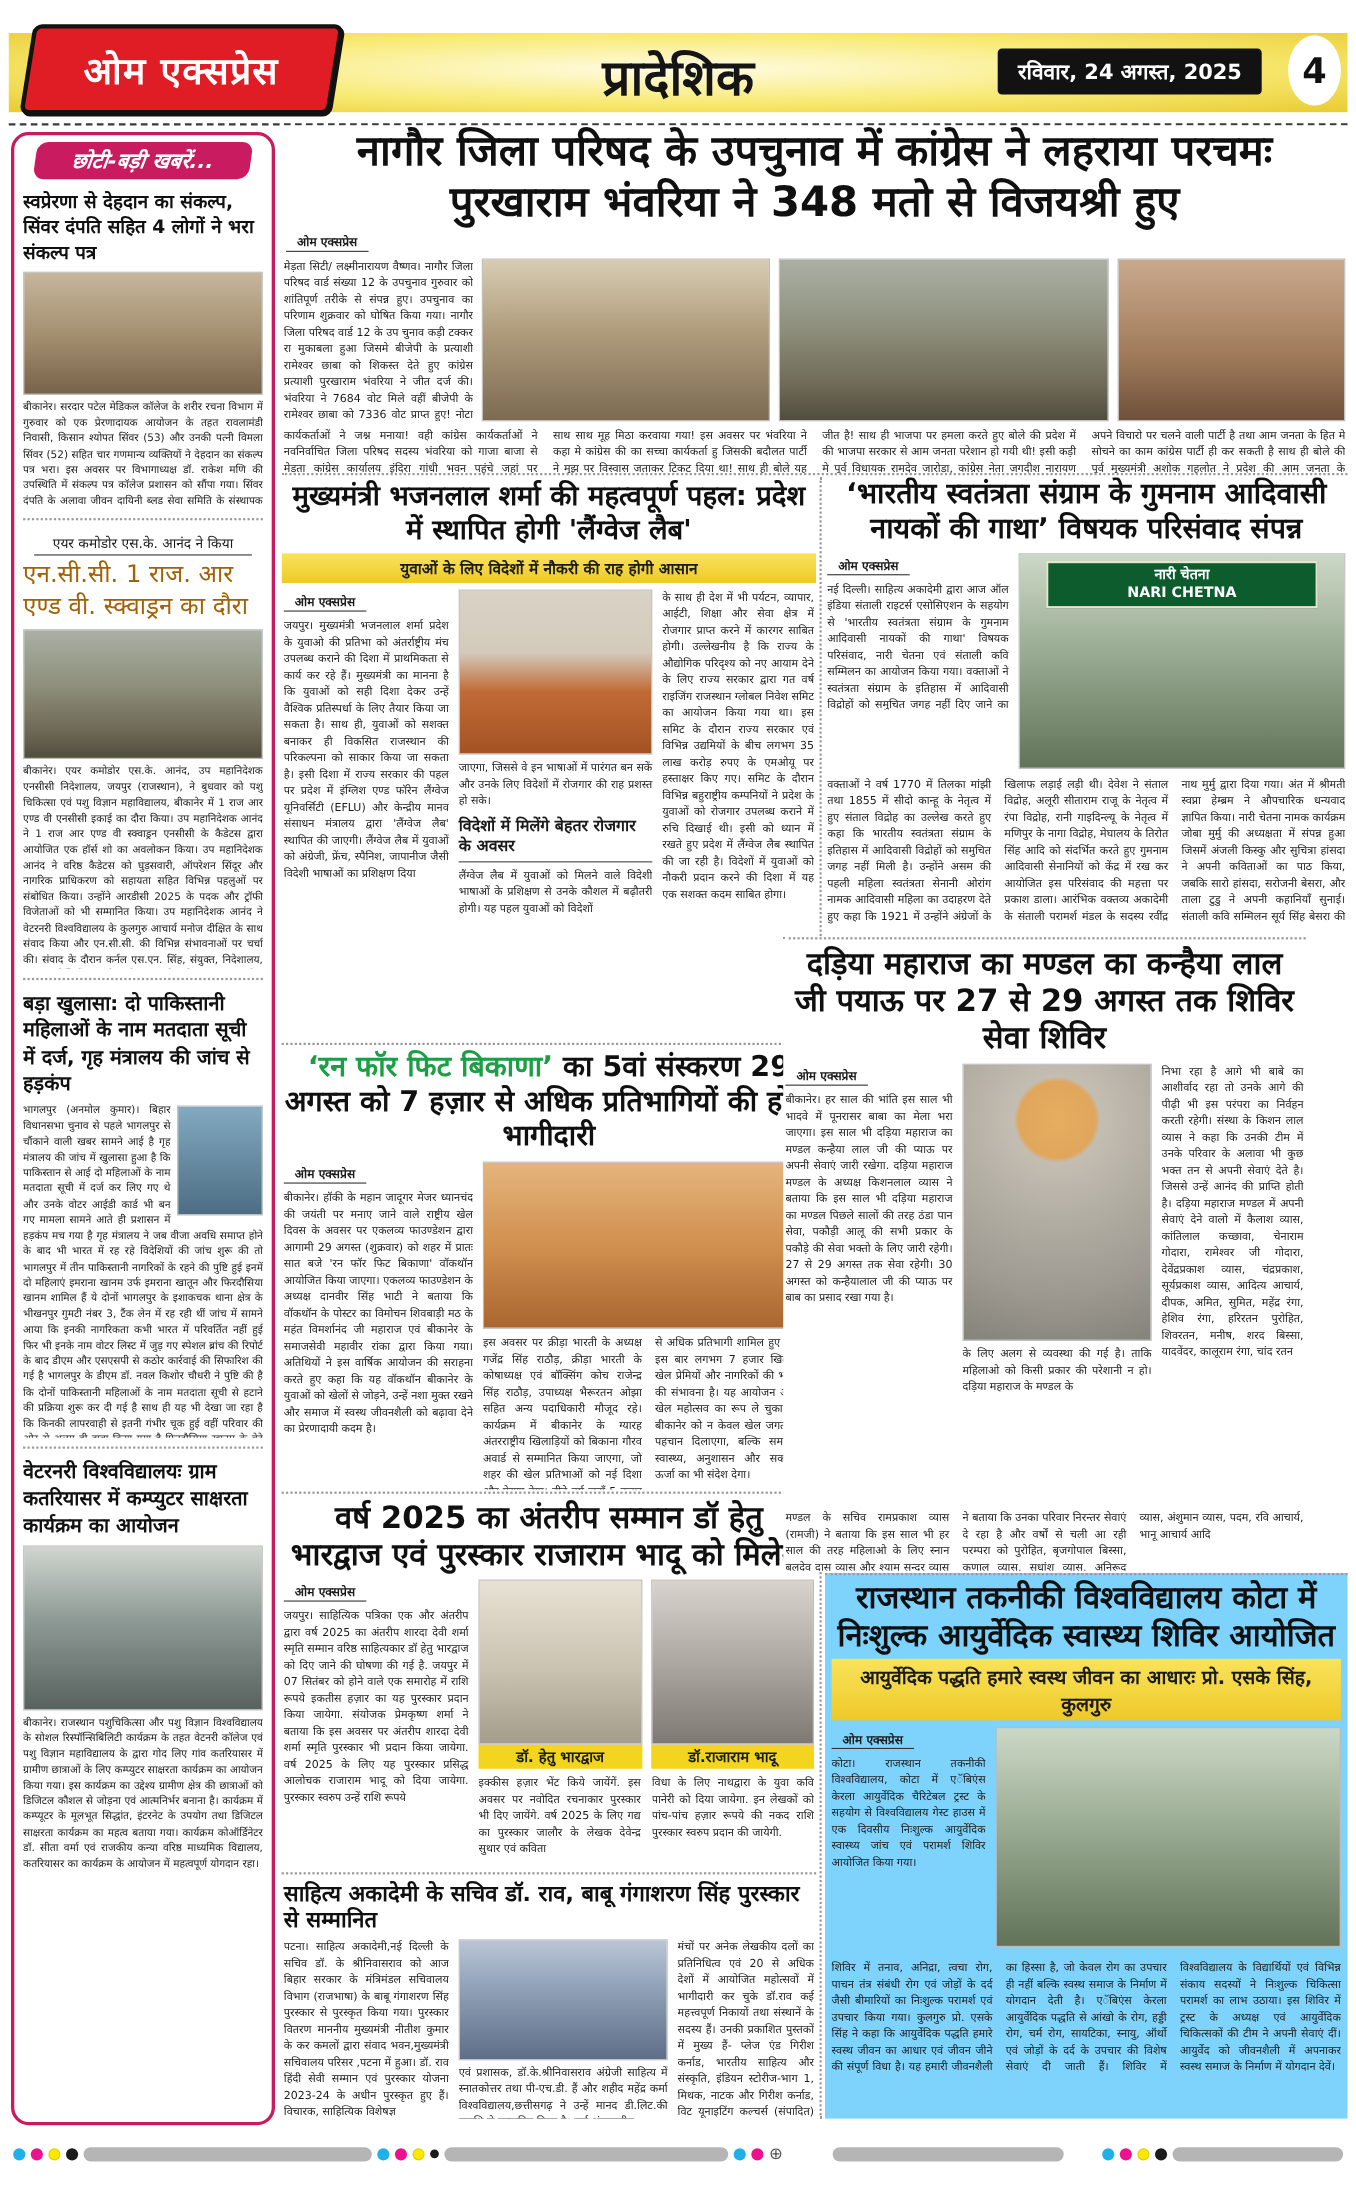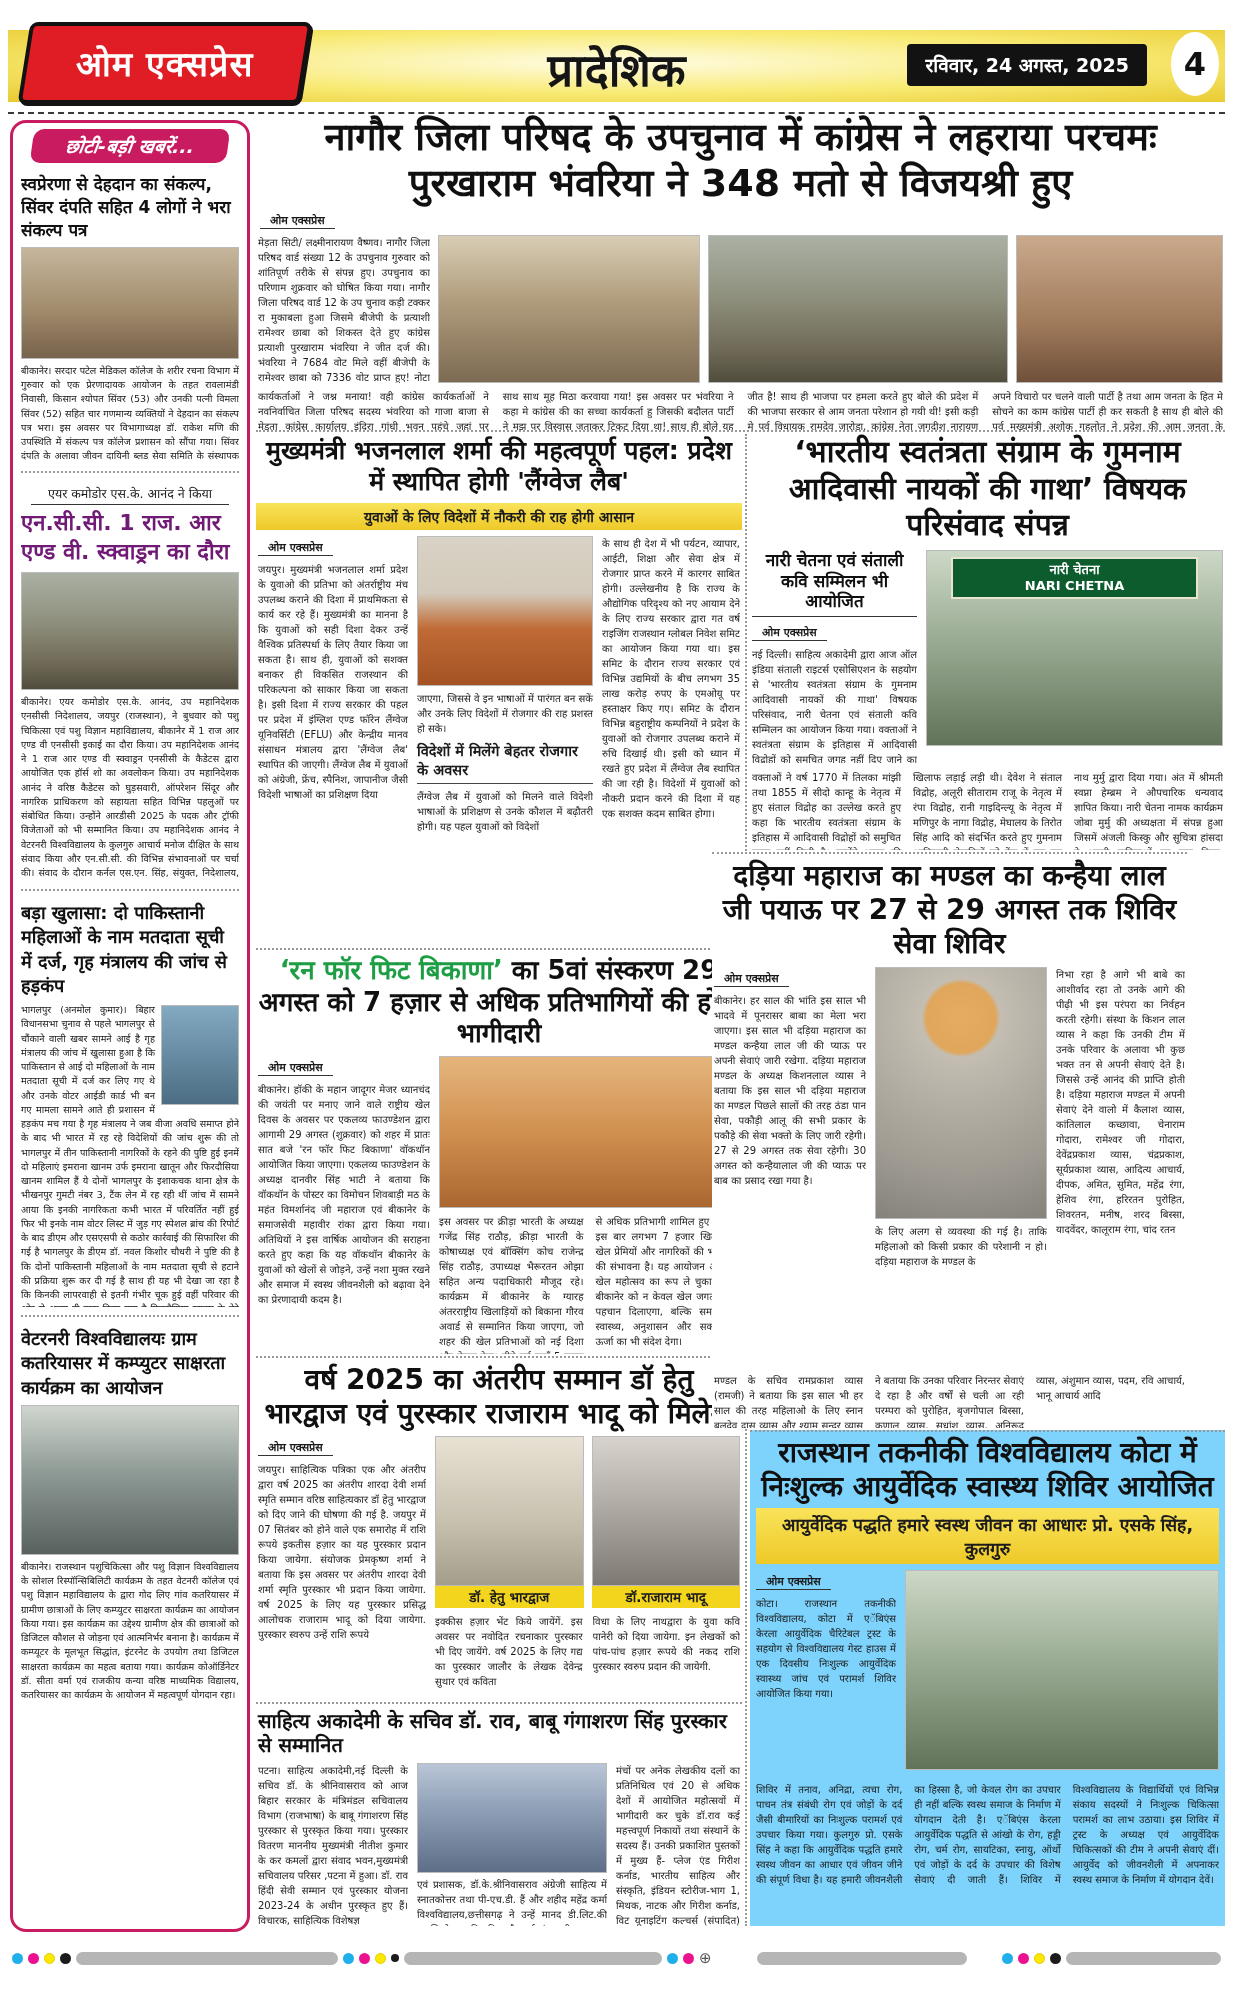--- a/index.html
+++ b/index.html
@@ -20,21 +20,21 @@
   .pagecircle{position:absolute;right:6px;top:2px;width:48px;height:64px;background:#fff;border-radius:50%;
               display:flex;align-items:center;justify-content:center;font-size:32px;font-weight:bold;color:#111}
   .dashline{position:absolute;left:8px;top:112px;width:1217px;border-top:2px dashed #3a3a3a}
 
   
   #rail{position:absolute;left:10px;top:120px;width:240px;height:1812px;border:3px solid #c81b60;
         border-radius:16px;padding:6px 8px;overflow:hidden;background:#fff}
   .badge{width:196px;margin:0 auto 8px;background:#c81b60;color:#fff;font-size:19px;font-weight:bold;
          font-style:italic;text-align:center;padding:4px 6px;border-radius:10px;transform:skewX(-8deg)}
   .rail-hl{font-weight:bold;font-size:17px;line-height:1.35;color:#111;margin:2px 0 5px}
-  .rail-hl-big{font-weight:bold;font-size:22px;line-height:1.3;color:#701a75;margin:2px 0 6px}
+  .rail-hl-big{font-weight:normal;font-size:22px;line-height:1.3;color:#a16207;margin:2px 0 6px}
   .kicker{text-align:center;font-size:12.5px;font-weight:normal;border-bottom:1.5px solid #333;
           padding-bottom:2px;margin:4px 10px 4px}
   .rail-body{font-size:9.5px;line-height:1.5;text-align:justify}
   .dotsep{border-top:2px dotted #999;margin:8px 0}
 
   
   .art{position:absolute;background:#fff;overflow:hidden}
   .byline{display:inline-block;font-size:11px;font-weight:bold;border-bottom:1.5px solid #333;
           padding:0 10px 1px;margin:2px 0 6px}
   .hl{font-weight:bold;color:#101010;text-align:center;line-height:1.22}
@@ -206,24 +206,23 @@
         <div class="ph g-stage" style="height:110px;margin-bottom:4px"></div>
         <div class="body" style="height:68px;overflow:hidden">एवं प्रशासक, डॉ.के.श्रीनिवासराव अंग्रेजी साहित्य में स्नातकोत्तर तथा पी-एच.डी. हैं और शहीद महेंद्र कर्मा विश्वविद्यालय,छत्तीसगढ़ ने उन्हें मानद डी.लिट.की उपाधि से सम्मानित किया है। कई अंतरराष्ट्रीय</div>
       </div>
       <div class="body" style="flex:1;height:182px;overflow:hidden">मंचों पर अनेक लेखकीय दलों का प्रतिनिधित्व एवं 20 से अधिक देशों में आयोजित महोत्सवों में भागीदारी कर चुके डॉ.राव कई महत्त्वपूर्ण निकायों तथा संस्थानें के सदस्य हैं। उनकी प्रकाशित पुस्तकों में मुख्य हैं- प्लेज एंड गिरीश कर्नाड, भारतीय साहित्य और संस्कृति, इंडियन स्टोरीज-भाग 1, मिथक, नाटक और गिरीश कर्नाड, विट यूनाइटिंग कल्चर्स (संपादित) आदि।</div>
     </div>
   </div>
 
   <div class="vdots"></div>
 
   <div class="art" style="left:750px;top:434px;width:475px;height:416px">
-    <div class="hl" style="font-size:30px;padding:0 4px">‘भारतीय स्वतंत्रता संग्राम के गुमनाम आदिवासी नायकों की गाथा’ विषयक परिसंवाद संपन्न</div>
+    <div class="hl" style="font-size:26px;padding:0 4px">‘भारतीय स्वतंत्रता संग्राम के गुमनाम आदिवासी नायकों की गाथा’ विषयक परिसंवाद संपन्न</div>
     <div style="display:flex;gap:9px;margin-top:6px;padding:0 2px">
       <div style="width:165px;flex-shrink:0">
-        <div class="hl" style="font-size:17px;border-bottom:1.5px solid #333;padding-bottom:4px;margin-bottom:4px">नारी चेतना एवं संताली कवि सम्मिलन भी आयोजित</div>
         <span class="byline">ओम एक्सप्रेस</span>
         <div class="body" style="height:116px;overflow:hidden">नई दिल्ली। साहित्य अकादेमी द्वारा आज ऑल इंडिया संताली राइटर्स एसोसिएशन के सहयोग से 'भारतीय स्वतंत्रता संग्राम के गुमनाम आदिवासी नायकों की गाथा' विषयक परिसंवाद, नारी चेतना एवं संताली कवि सम्मिलन का आयोजन किया गया। वक्ताओं ने स्वतंत्रता संग्राम के इतिहास में आदिवासी विद्रोहों को समुचित जगह नहीं दिए जाने का उल्लेख करते हुए नए सिरे से इतिहास लेखन की आवश्यकता जताई।</div>
       </div>
       <div class="ph g-green" style="flex:1;height:196px">
         <div class="nari">
           <div>नारी चेतना</div>
           <div>NARI CHETNA</div>
         </div>
       </div>
     </div>

